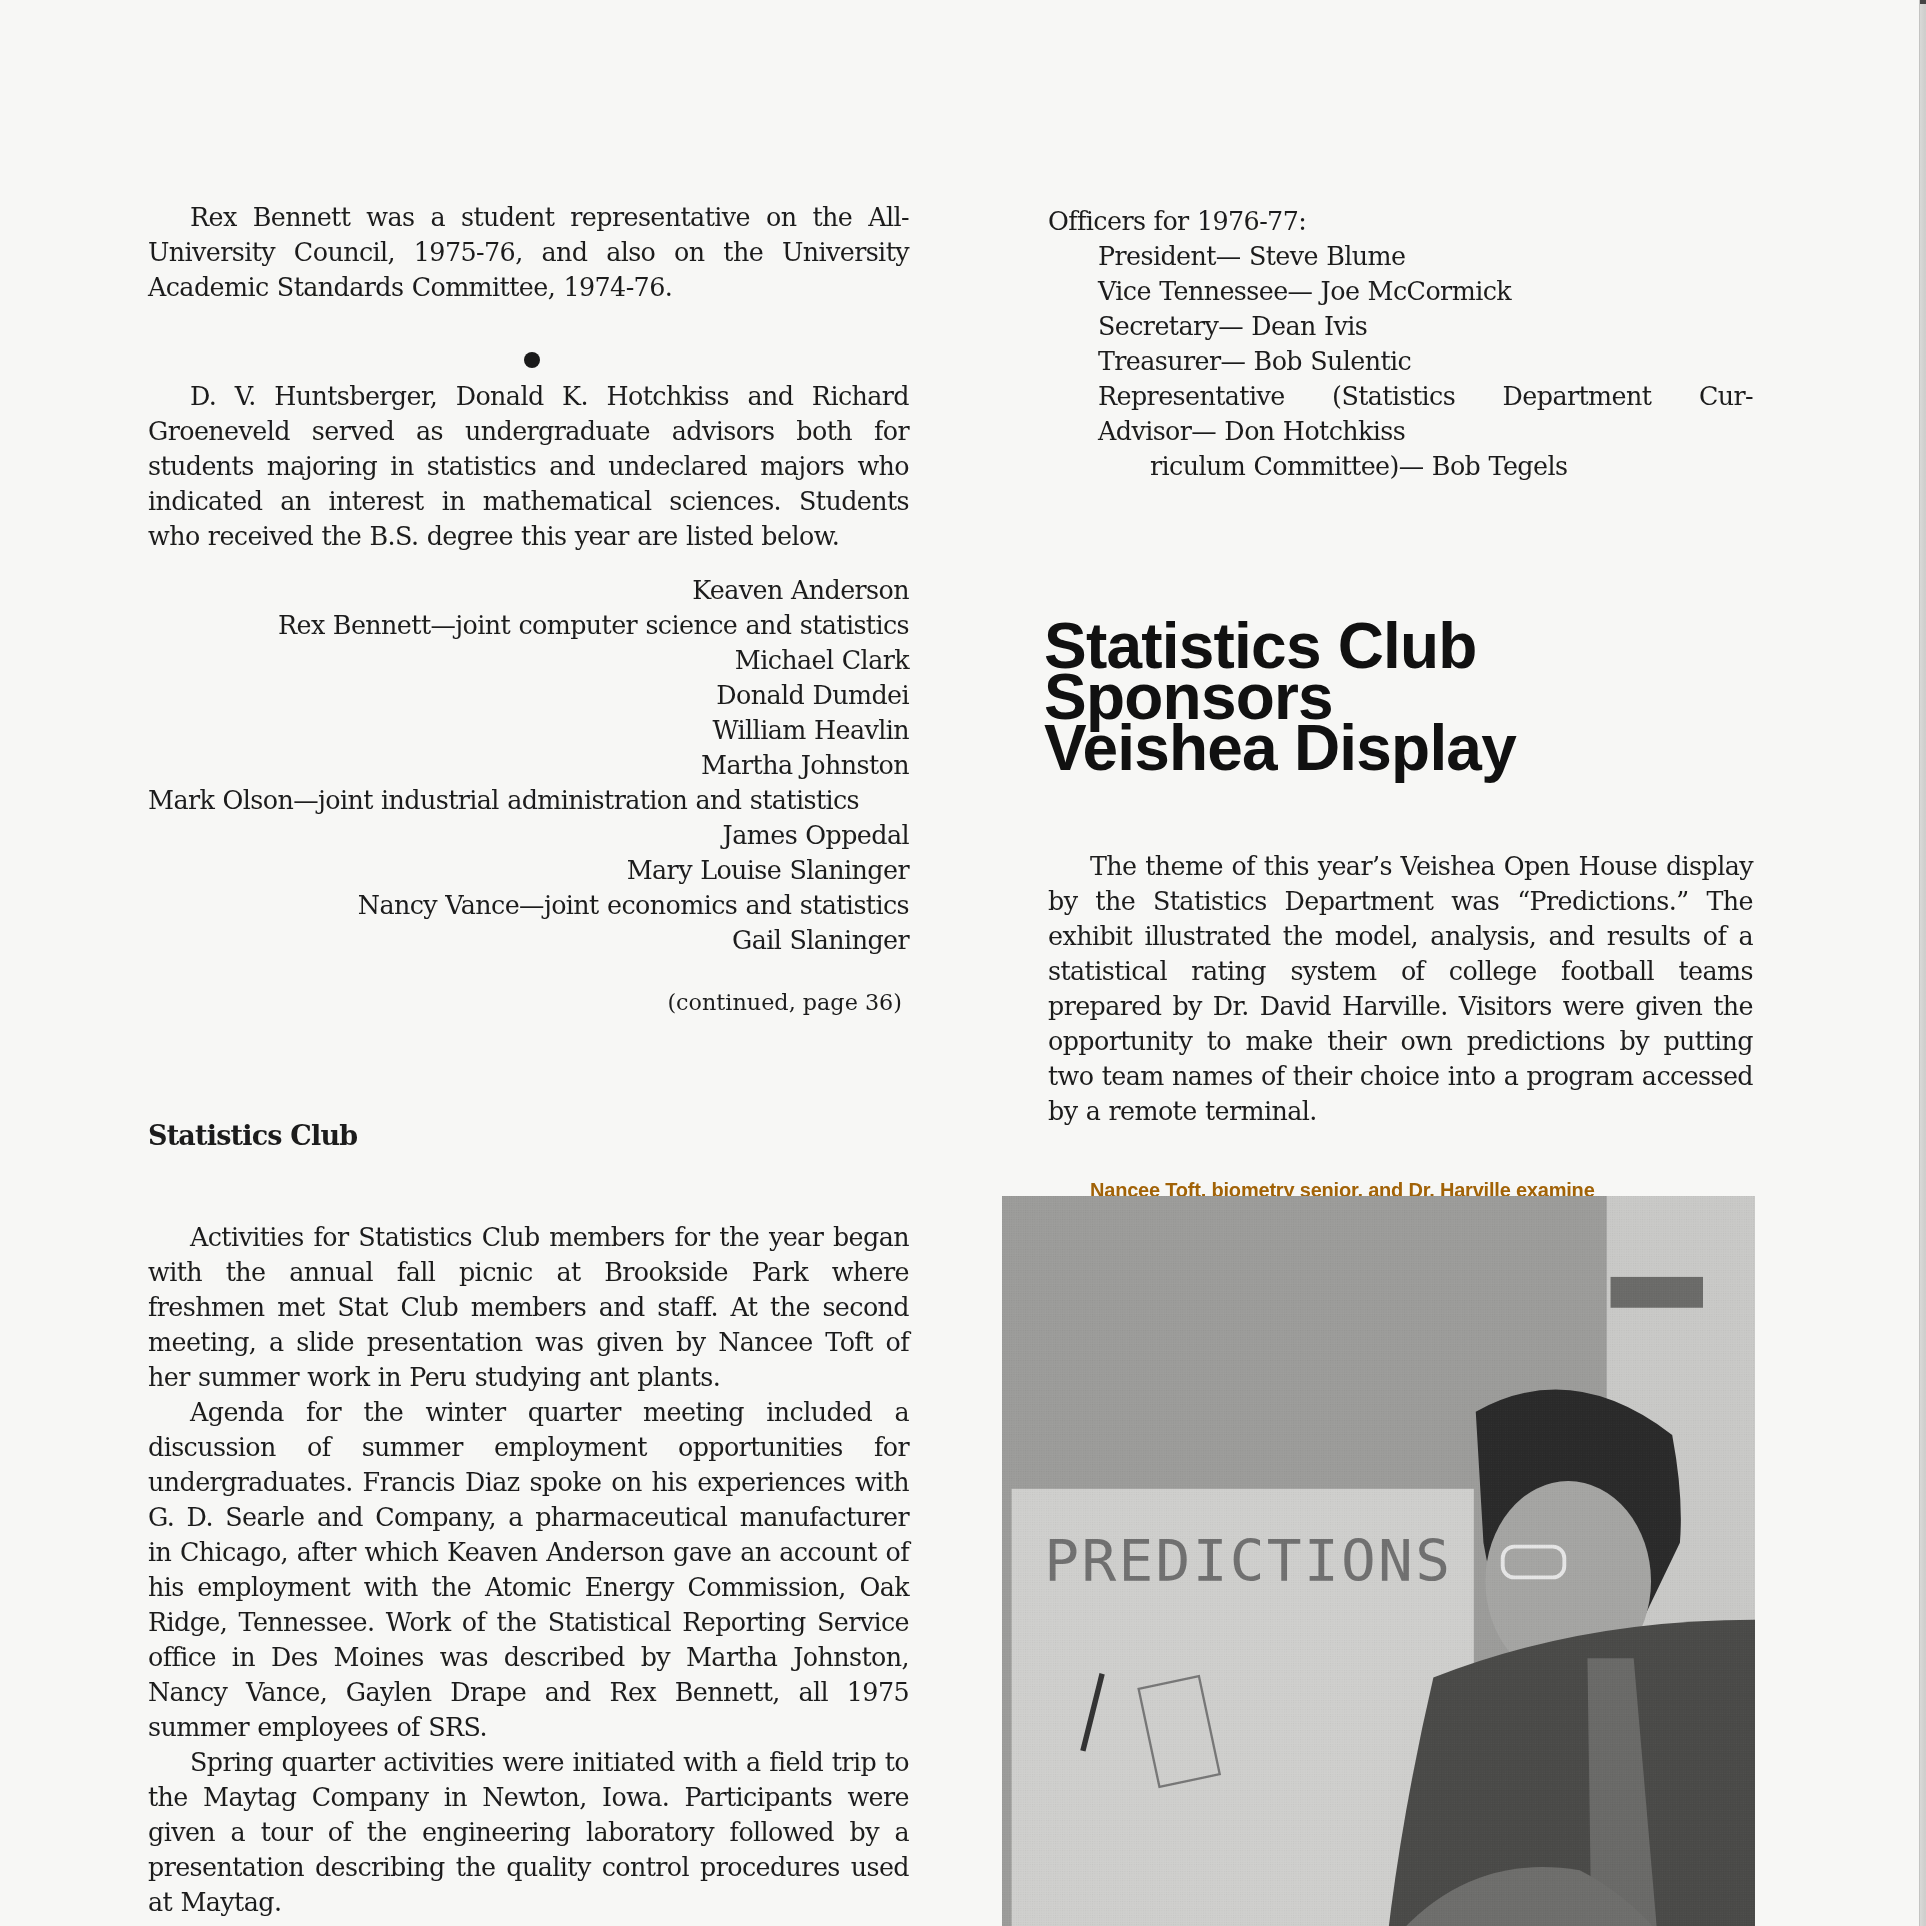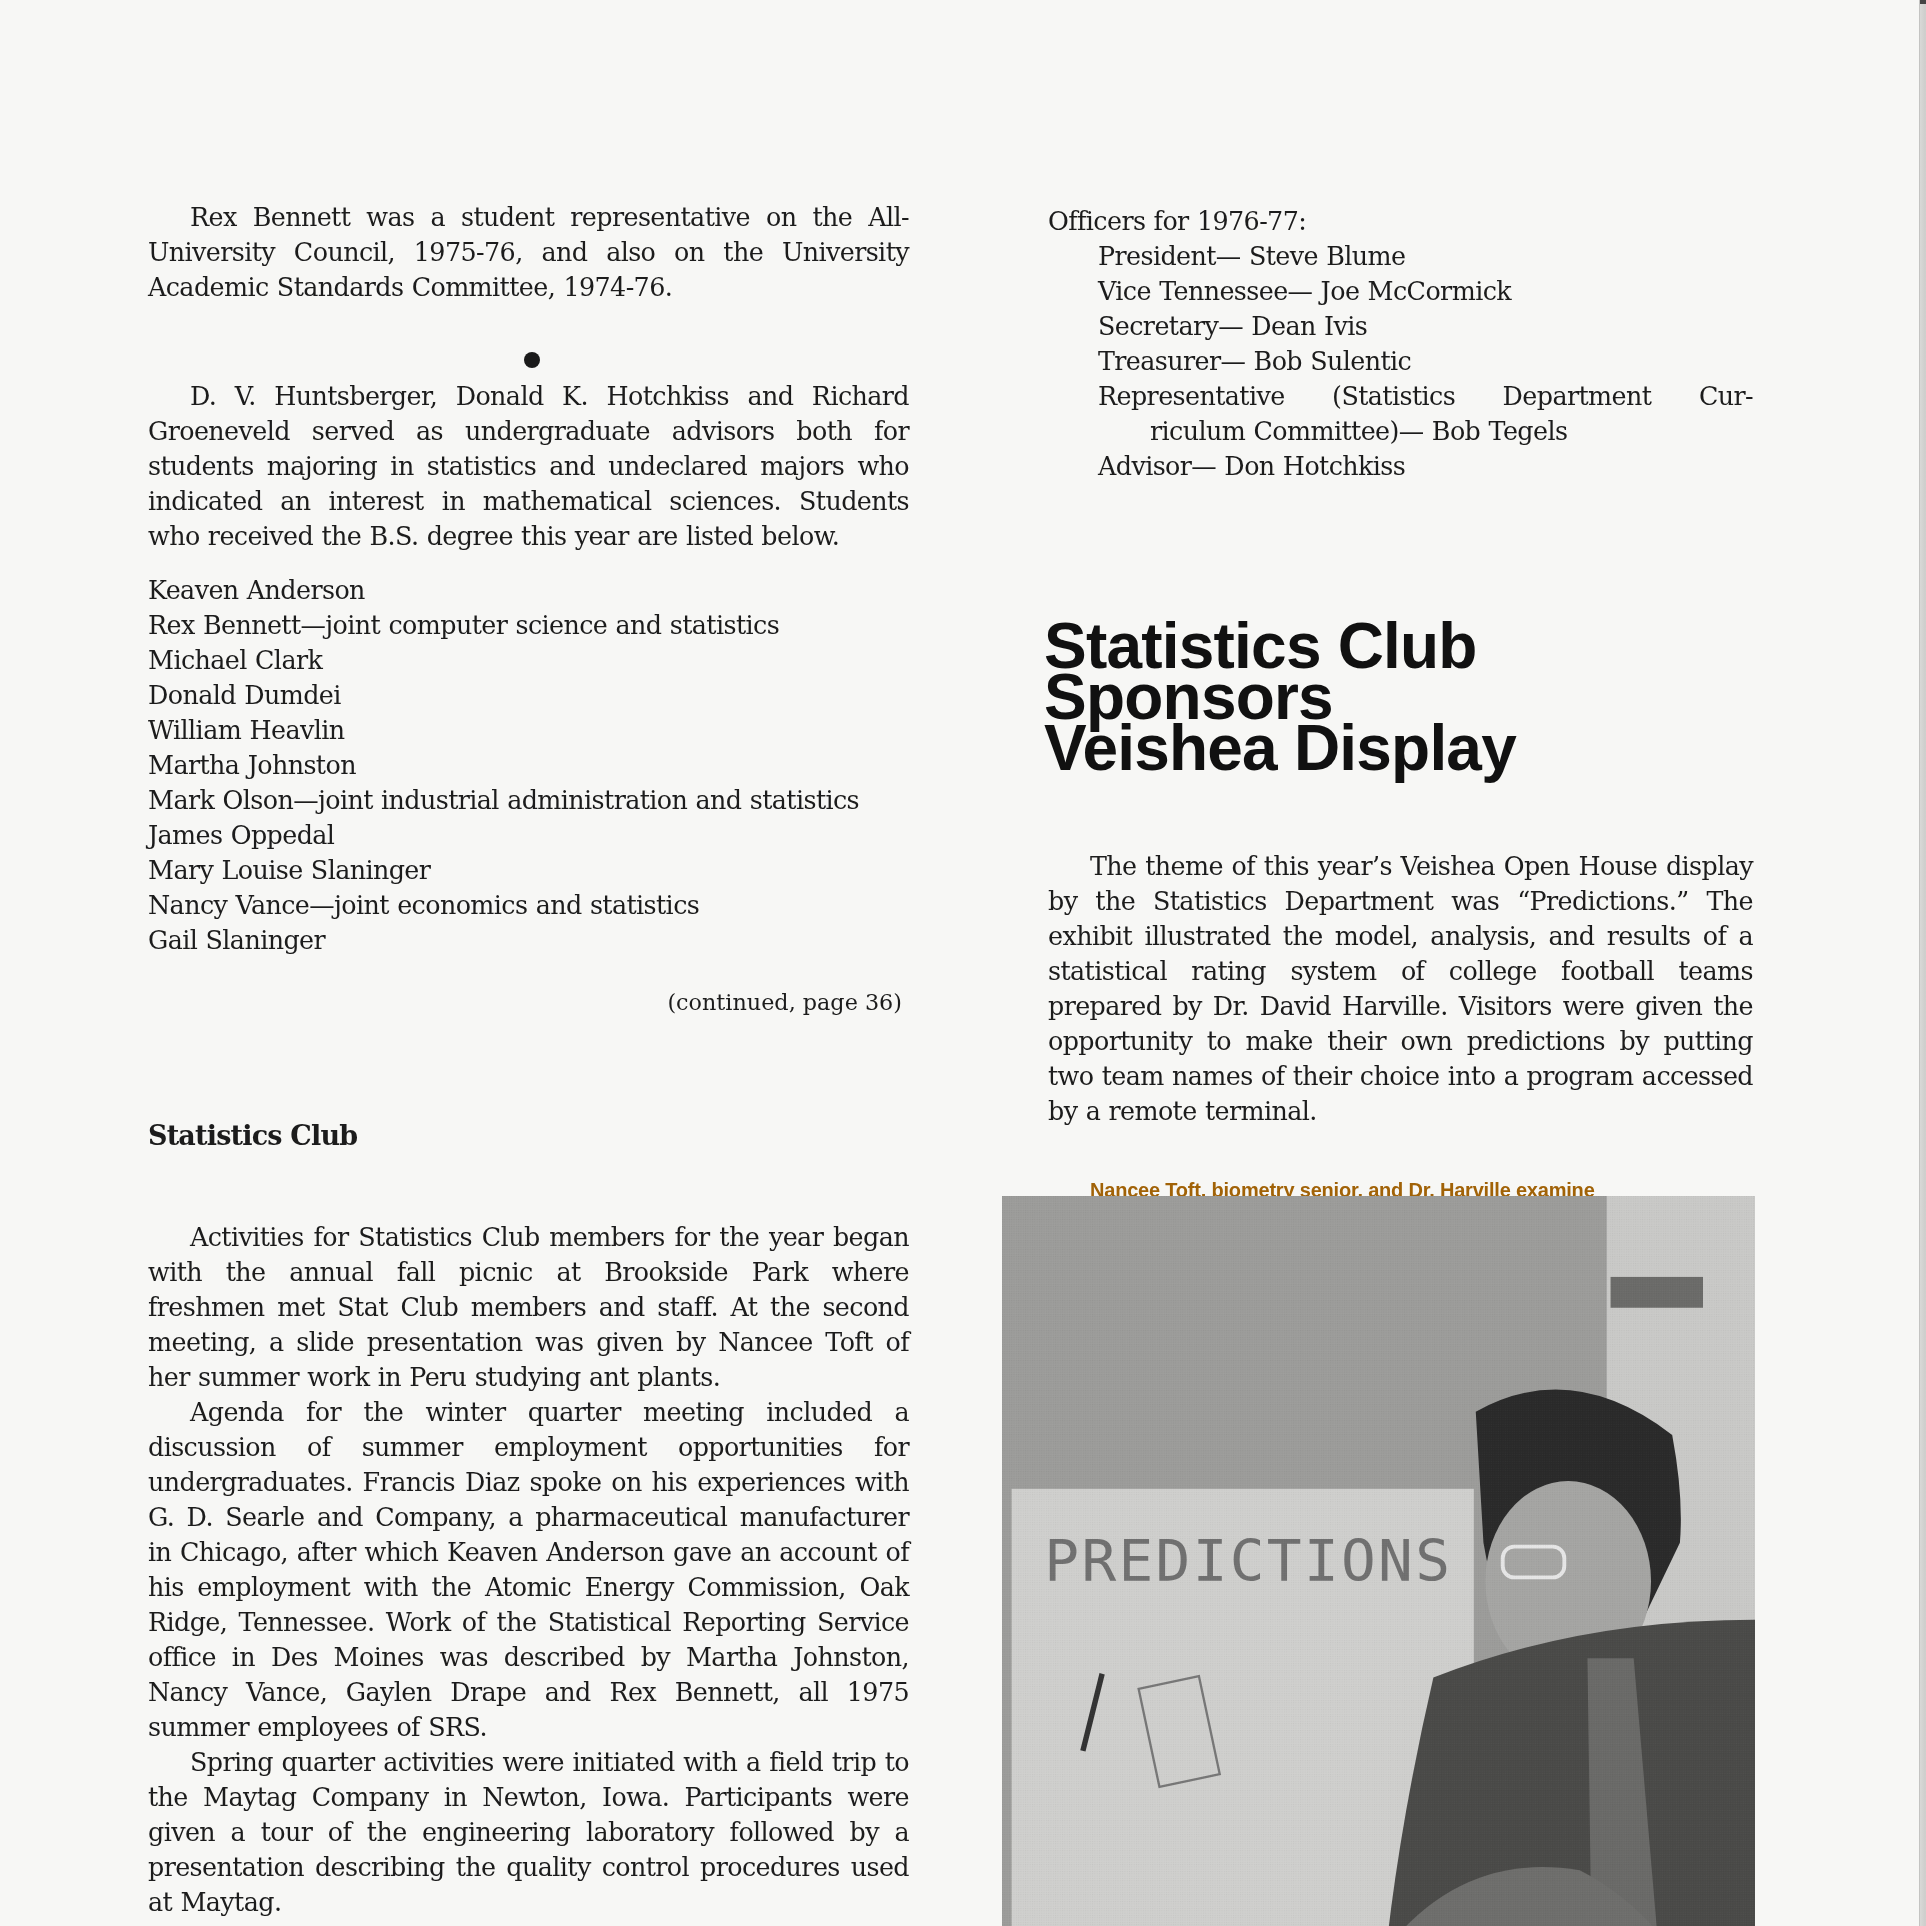--- a/index.html
+++ b/index.html
@@ -24,21 +24,21 @@
   p, .line {
     margin: 0; font-size: 25.4px; line-height: 35px; text-align: justify;
     letter-spacing: -0.6px; word-spacing: 0.8px;
   }
   p.indent { text-indent: 42px; }
   .gap-sm { height: 35px; }
   .bullet {
     width: 16px; height: 16px; border-radius: 50%; background: #1a1a1a;
     margin: 11.6px 0 11.6px 376px;
   }
-  .name-list .line { text-align: left; }
+  .name-list .line { text-align: right; }
   .continued { text-align: right; font-size: 22.3px; line-height: 31px; margin-top: 29px; padding-right: 7px; }
   h3.subhead {
     margin: 100px 0 0 0; font-size: 27px; line-height: 35px; font-weight: bold; letter-spacing: -0.8px;
   }
   .club-body { margin-top: 67px; }
   .club-body p.indent { text-indent: 42px; }
 
   .officers .line { text-align: left; }
   .officers .role { padding-left: 50px; }
   .officers .role-wrap { padding-left: 102px; }
@@ -105,22 +105,22 @@
 </div>
 
 <div class="col col-right">
   <div class="officers">
     <div class="line">Officers for 1976-77:</div>
     <div class="line role">President— Steve Blume</div>
     <div class="line role">Vice Tennessee— Joe McCormick</div>
     <div class="line role">Secretary— Dean Ivis</div>
     <div class="line role">Treasurer— Bob Sulentic</div>
     <div class="line role justify">Representative (Statistics Department Cur-</div>
+    <div class="line role">Advisor— Don Hotchkiss</div>
     <div class="line role-wrap">riculum Committee)— Bob Tegels</div>
-    <div class="line role">Advisor— Don Hotchkiss</div>
   </div>
 
   <h1 class="headline">
     <span>Statistics Club Sponsors</span><br>
     <span>Veishea Display</span>
   </h1>
 
   <div class="veishea-body">
     <p class="indent">The theme of this year’s Veishea Open House display by the Statistics Department was “Predictions.” The exhibit illustrated the model, analysis, and results of a statistical rating system of college football teams prepared by Dr. David Harville. Visitors were given the opportunity to make their own predictions by putting two team names of their choice into a program accessed by a remote terminal.</p>
   </div>

